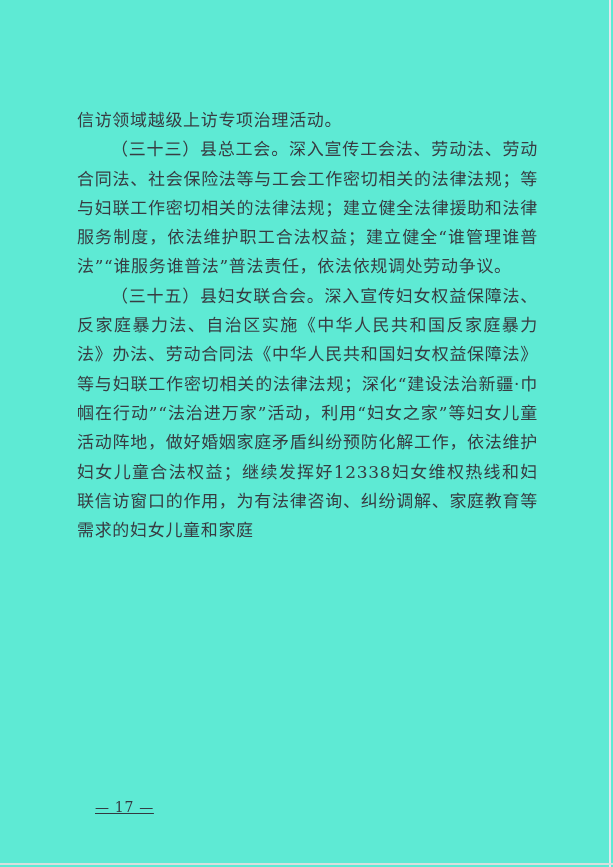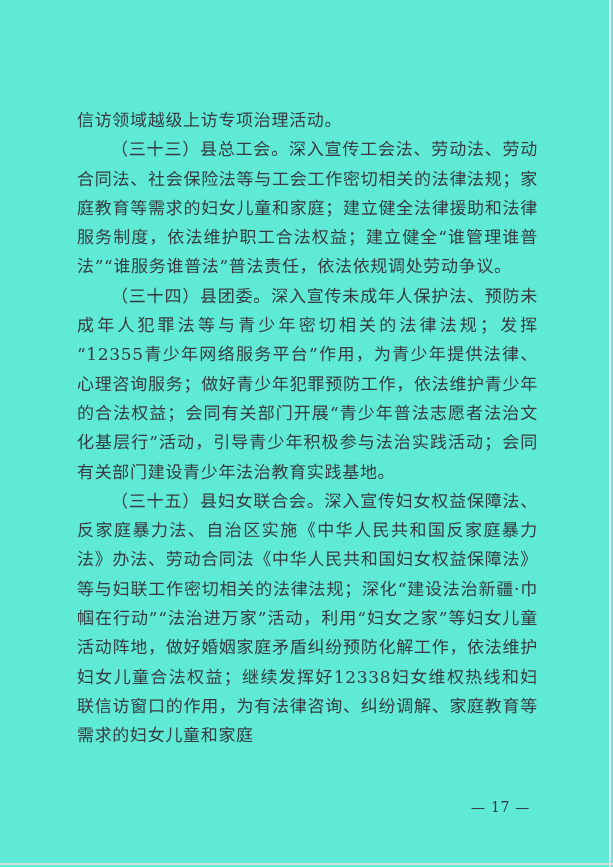--- a/index.html
+++ b/index.html
@@ -46,42 +46,42 @@
   .body-text p {
     margin: 0;
     padding: 0;
     text-indent: 2em;
   }
   .body-text p.no-indent {
     text-indent: 0;
   }
   .page-footer {
     position: absolute;
-    left: 77px;
+    left: 95px;
     top: 798px;
     width: 453px;
-    text-align: right;
+    text-align: left;
     color: #333840;
     font-size: 14px;
     letter-spacing: 0.05em;
     line-height: 18px;
+    text-decoration: underline;
   }
 </style>
 </head>
 <body>
 
 <div class="page">
 
   <div class="edge-right"></div>
   <div class="edge-bottom"></div>
 
   <div class="body-text">
     <p class="no-indent">信访领域越级上访专项治理活动。</p>
-    <p>（三十三）县总工会。深入宣传工会法、劳动法、劳动合同法、社会保险法等与工会工作密切相关的法律法规；家庭教育等需求的妇女儿童和家庭；建立健全法律援助和法律服务制度，依法维护职工合法权益；建立健全“谁管理谁普法”“谁服务谁普法”普法责任，依法依规调处劳动争议。</p>
-    <p>（三十四）县团委。深入宣传未成年人保护法、预防未成年人犯罪法等与青少年密切相关的法律法规；发挥“12355青少年网络服务平台”作用，为青少年提供法律、心理咨询服务；做好青少年犯罪预防工作，依法维护青少年的合法权益；会同有关部门开展“青少年普法志愿者法治文化基层行”活动，引导青少年积极参与法治实践活动；会同有关部门建设青少年法治教育实践基地。</p>
+    <p>（三十三）县总工会。深入宣传工会法、劳动法、劳动合同法、社会保险法等与工会工作密切相关的法律法规；等与妇联工作密切相关的法律法规；建立健全法律援助和法律服务制度，依法维护职工合法权益；建立健全“谁管理谁普法”“谁服务谁普法”普法责任，依法依规调处劳动争议。</p>
     <p>（三十五）县妇女联合会。深入宣传妇女权益保障法、反家庭暴力法、自治区实施《中华人民共和国反家庭暴力法》办法、劳动合同法《中华人民共和国妇女权益保障法》等与妇联工作密切相关的法律法规；深化“建设法治新疆·巾帼在行动”“法治进万家”活动，利用“妇女之家”等妇女儿童活动阵地，做好婚姻家庭矛盾纠纷预防化解工作，依法维护妇女儿童合法权益；继续发挥好12338妇女维权热线和妇联信访窗口的作用，为有法律咨询、纠纷调解、家庭教育等需求的妇女儿童和家庭</p>
   </div>
 
   <div class="page-footer">
     <span>— 17 —</span>
   </div>
 
 </div>
 
 </body></html>

